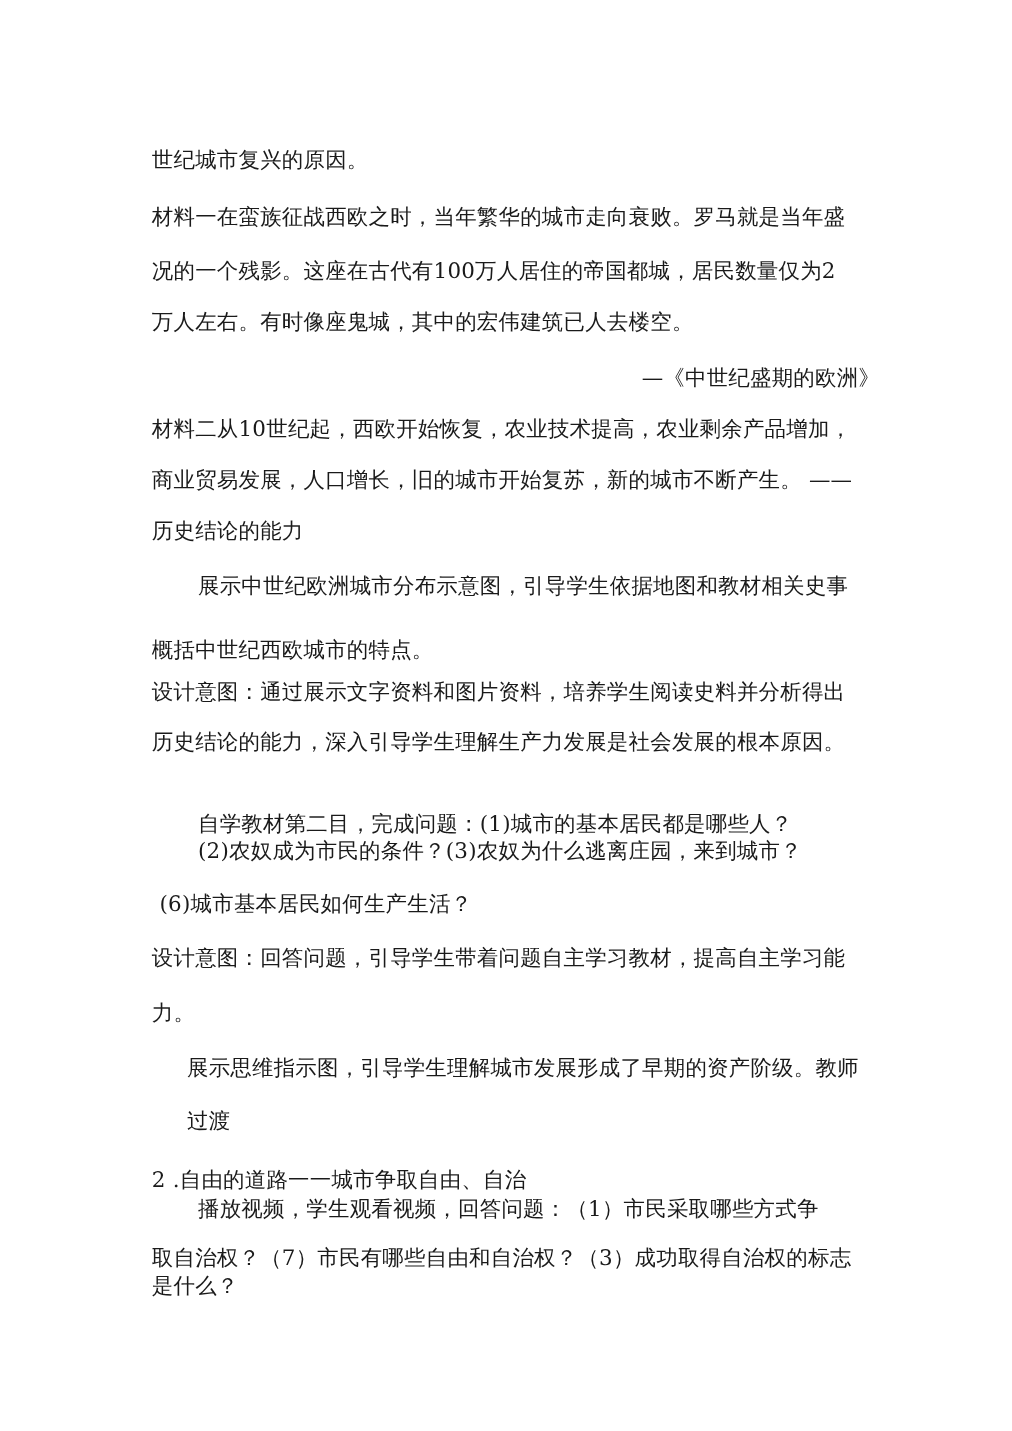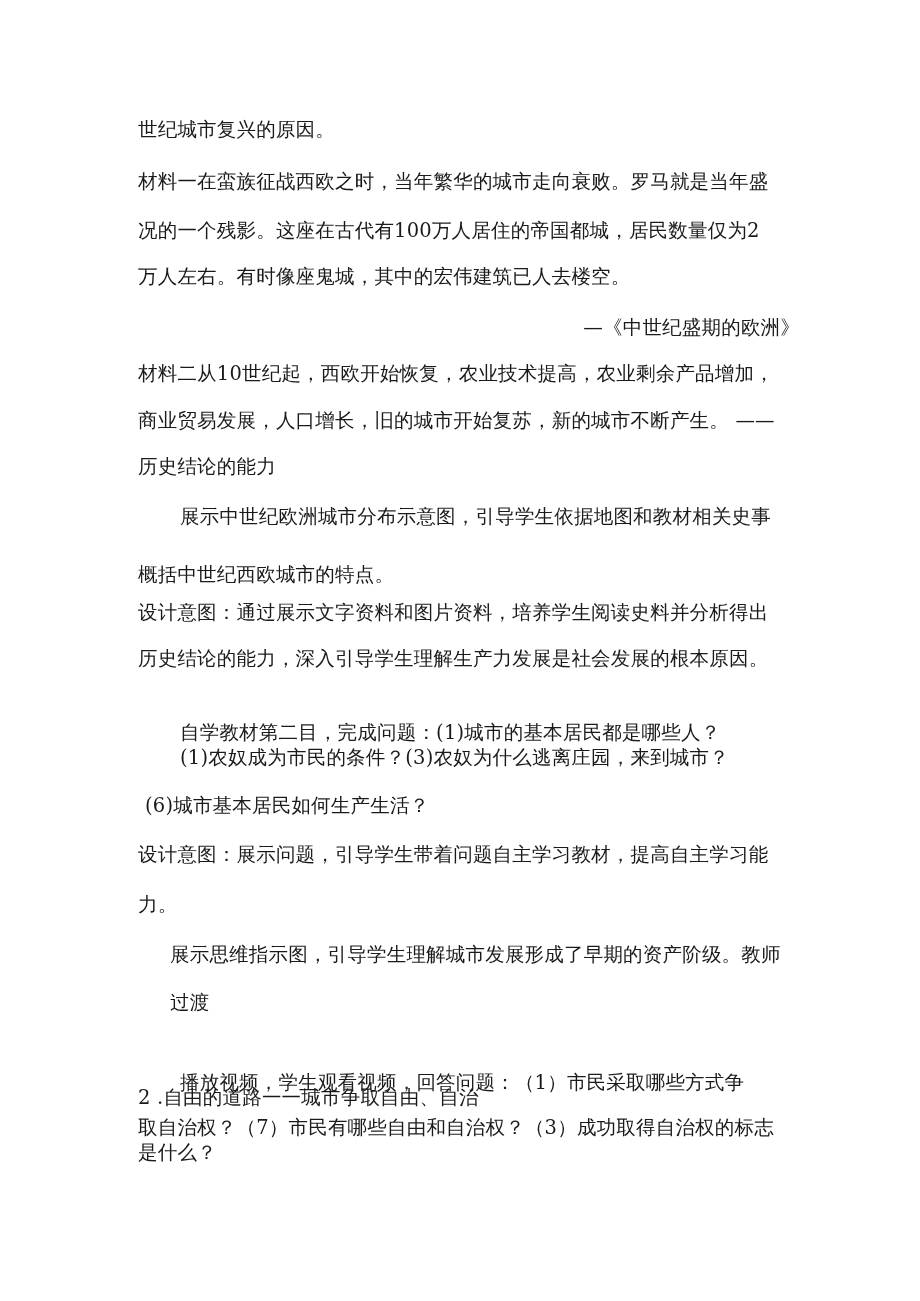--- a/index.html
+++ b/index.html
@@ -1,40 +1,40 @@
 <!DOCTYPE html>
 <html><head>
 <meta charset="utf-8">
 <style>
   html, body { margin: 0; padding: 0; background: #ffffff; }
   body { width: 920px; height: 1301px; position: relative; overflow: hidden;
          font-family: "DejaVu Serif", "Liberation Serif", serif; color: #1a1a1a; }
-  .line { position: absolute; left: 138px; font-size: 19.5px; line-height: 24px; white-space: nowrap; letter-spacing: 0.2px; }
+  .line { position: absolute; left: 138px; font-size: 19.5px; line-height: 24px; white-space: nowrap; letter-spacing: 0.2px; margin-top: 16px; }
   .right { left: auto; right: 120px; }
 </style>
 </head>
 <body>
 
 <div>
   <div class="line" style="top:118px;left:138px;">世纪城市复兴的原因。</div>
   <div class="line" style="top:170px;left:138px;">材料一在蛮族征战西欧之时，当年繁华的城市走向衰败。罗马就是当年盛</div>
   <div class="line" style="top:219px;left:138px;">况的一个残影。这座在古代有100万人居住的帝国都城，居民数量仅为2</div>
   <div class="line" style="top:265px;left:138px;">万人左右。有时像座鬼城，其中的宏伟建筑已人去楼空。</div>
   <div class="line right" style="top:316px;">—《中世纪盛期的欧洲》</div>
   <div class="line" style="top:362px;left:138px;">材料二从10世纪起，西欧开始恢复，农业技术提高，农业剩余产品增加，</div>
   <div class="line" style="top:409px;left:138px;">商业贸易发展，人口增长，旧的城市开始复苏，新的城市不断产生。 ——</div>
   <div class="line" style="top:455px;left:138px;">历史结论的能力</div>
   <div class="line" style="top:505px;left:180px;">展示中世纪欧洲城市分布示意图，引导学生依据地图和教材相关史事</div>
   <div class="line" style="top:563px;left:138px;">概括中世纪西欧城市的特点。</div>
   <div class="line" style="top:601px;left:138px;">设计意图：通过展示文字资料和图片资料，培养学生阅读史料并分析得出</div>
   <div class="line" style="top:647px;left:138px;">历史结论的能力，深入引导学生理解生产力发展是社会发展的根本原因。</div>
   <div class="line" style="top:721px;left:180px;text-align:right;">自学教材第二目，完成问题：(1)城市的基本居民都是哪些人？</div>
-  <div class="line" style="top:746px;left:180px;">(1)农奴成为市民的条件？(3)农奴为什么逃离庄园，来到城市？</div>
+  <div class="line" style="top:746px;left:180px;">(2)农奴成为市民的条件？(3)农奴为什么逃离庄园，来到城市？</div>
   <div class="line" style="top:794px;left:145px;">(6)城市基本居民如何生产生活？</div>
-  <div class="line" style="top:843px;left:138px;">设计意图：展示问题，引导学生带着问题自主学习教材，提高自主学习能</div>
+  <div class="line" style="top:843px;left:138px;">设计意图：回答问题，引导学生带着问题自主学习教材，提高自主学习能</div>
   <div class="line" style="top:893px;left:138px;">力。</div>
   <div class="line" style="top:943px;left:170px;">展示思维指示图，引导学生理解城市发展形成了早期的资产阶级。教师</div>
   <div class="line" style="top:991px;left:170px;">过渡</div>
-  <div class="line" style="top:1086px;left:138px;">2 .自由的道路一一城市争取自由、自治</div>
+  <div class="line" style="top:1045px;left:138px;">2 .自由的道路一一城市争取自由、自治</div>
   <div class="line" style="top:1071px;left:180px;">播放视频，学生观看视频，回答问题：（1）市民采取哪些方式争</div>
   <div class="line" style="top:1116px;left:138px;">取自治权？（7）市民有哪些自由和自治权？（3）成功取得自治权的标志</div>
   <div class="line" style="top:1141px;left:138px;">是什么？</div>
 </div>
 
 </body></html>

